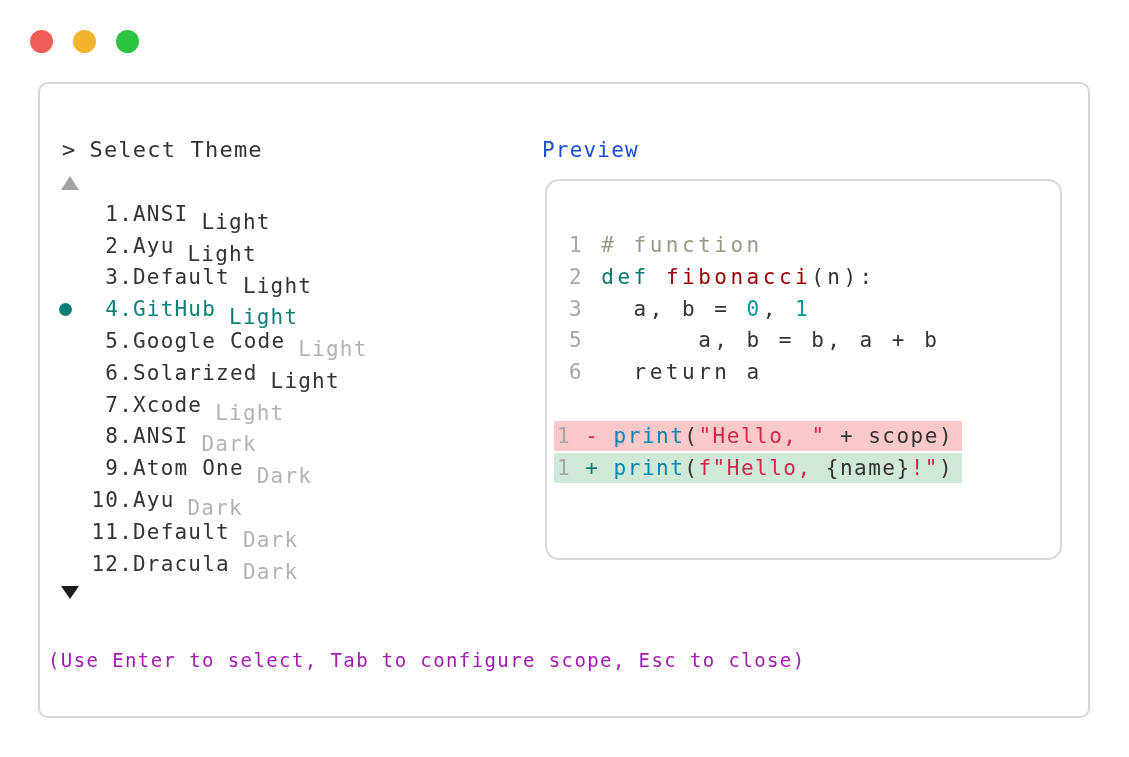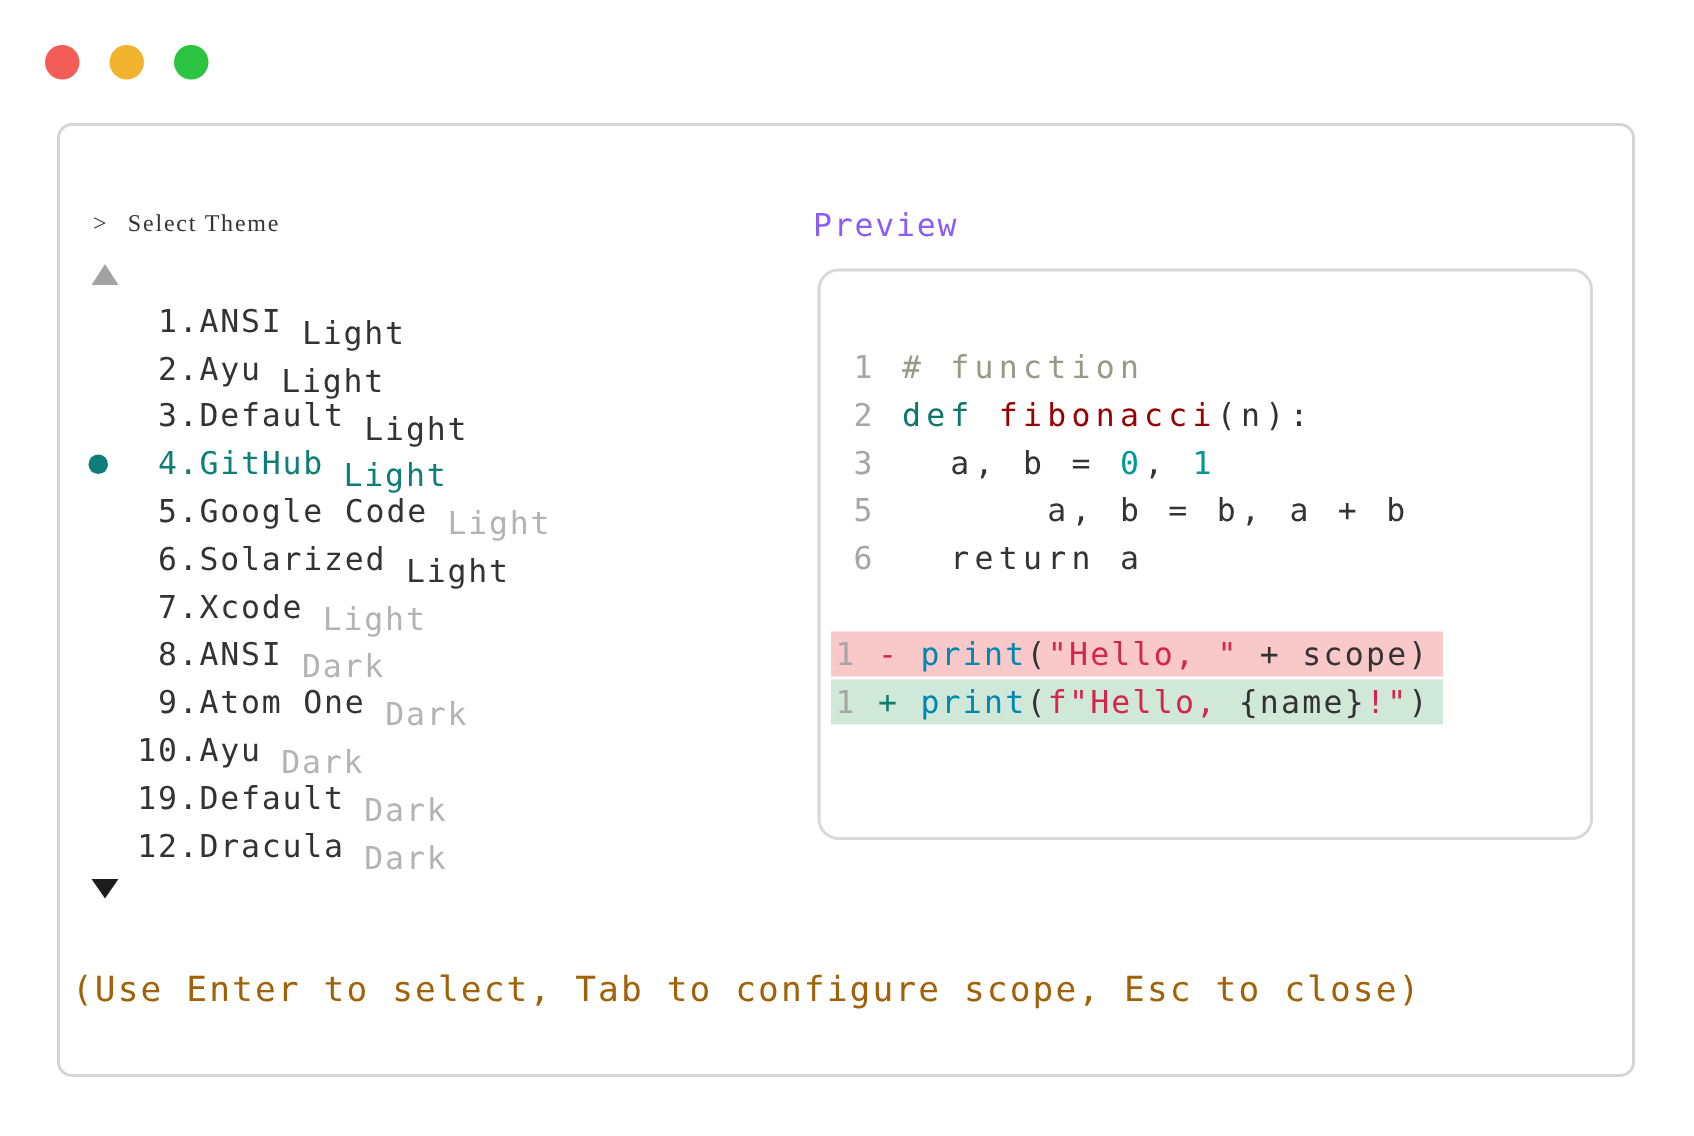--- a/index.html
+++ b/index.html
@@ -12,21 +12,21 @@
   .dot { width:23px; height:23px; border-radius:50%; }
   .dot-close    { background:#f25d58; }
   .dot-minimize { background:#f2b32e; }
   .dot-zoom     { background:#2bc33f; }
 
   
   .window { position:absolute; left:38px; top:82px; width:1052px; height:636px;
     border:2px solid #d5d5d5; border-radius:10px; background:#fff; }
 
   .prompt { position:absolute; left:22px; top:50px; height:32px; line-height:32px;
-    font-size:16px; letter-spacing:1.2px; color:#333; white-space:pre;font-family:Liberation Serif, serif; }
+    font-size:22px; letter-spacing:1.2px; color:#333; white-space:pre; }
   .prompt .sym { margin-right:13px; }
 
   .scroll-up { position:absolute; left:21px; top:92px; width:0; height:0;
     border-left:9px solid transparent; border-right:9px solid transparent;
     border-bottom:14px solid #a3a3a3; cursor:pointer; }
   .scroll-down { position:absolute; left:21px; top:502px; width:0; height:0;
     border-left:9px solid transparent; border-right:9px solid transparent;
     border-top:13px solid #1c1c1c; cursor:pointer; }
 
   .theme-list { position:absolute; left:12px; top:114px; }
@@ -37,25 +37,25 @@
   .theme-item.selected .bullet { display:block; }
   .row-num { width:54px; text-align:right; white-space:pre; }
   .row-name { margin-left:0; white-space:pre; }
   .row-variant { margin-left:13px; white-space:pre;margin-top:16px; }
   .theme-item.selected .row-num,
   .theme-item.selected .row-name,
   .theme-item.selected .row-variant { color:#0e7f78; }
   .theme-item .row-variant.muted { color:#b3b3b3; }
 
   .help-text { position:absolute; left:8px; top:560px; height:32px; line-height:32px;
-    font-size:23px; letter-spacing:1.4px; color:#a16207; white-space:pre; }
+    font-size:19px; letter-spacing:1.4px; color:#a21caf; white-space:pre; }
 
   
   .preview-label { position:absolute; left:502px; top:50px; height:32px; line-height:32px;
-    font-size:21px; letter-spacing:1.2px; color:#8b5cf6; }
+    font-size:21px; letter-spacing:1.2px; color:#1d4ed8; }
   .preview-box { position:absolute; left:505px; top:95px; width:517px; height:381px;
     border:2px solid #d8d8d8; border-radius:14px; background:#fff; }
 
   .code { position:absolute; left:22px; top:49px; right:2px; }
   .code-line { height:31.8px; line-height:31.8px; font-size:21px;
     letter-spacing:3.5px; white-space:pre; color:#333; }
   .code-line .lnum { color:#a6a6a6; }
 
   .diff-line { width:max-content; height:30px; line-height:30px; font-size:21px;
     letter-spacing:1.5px; white-space:pre; margin-left:-15px; padding:0 9px 0 3px; color:#333; }
@@ -147,21 +147,21 @@
     <span class="row-variant muted">Dark</span>
   </div>
       <div class="theme-item">
     <span class="row-marker"></span>
     <span class="row-num">10.</span>
     <span class="row-name">Ayu</span>
     <span class="row-variant muted">Dark</span>
   </div>
       <div class="theme-item">
     <span class="row-marker"></span>
-    <span class="row-num">19.</span>
+    <span class="row-num">11.</span>
     <span class="row-name">Default</span>
     <span class="row-variant muted">Dark</span>
   </div>
       <div class="theme-item">
     <span class="row-marker"></span>
     <span class="row-num">12.</span>
     <span class="row-name">Dracula</span>
     <span class="row-variant muted">Dark</span>
   </div>
     </div>

